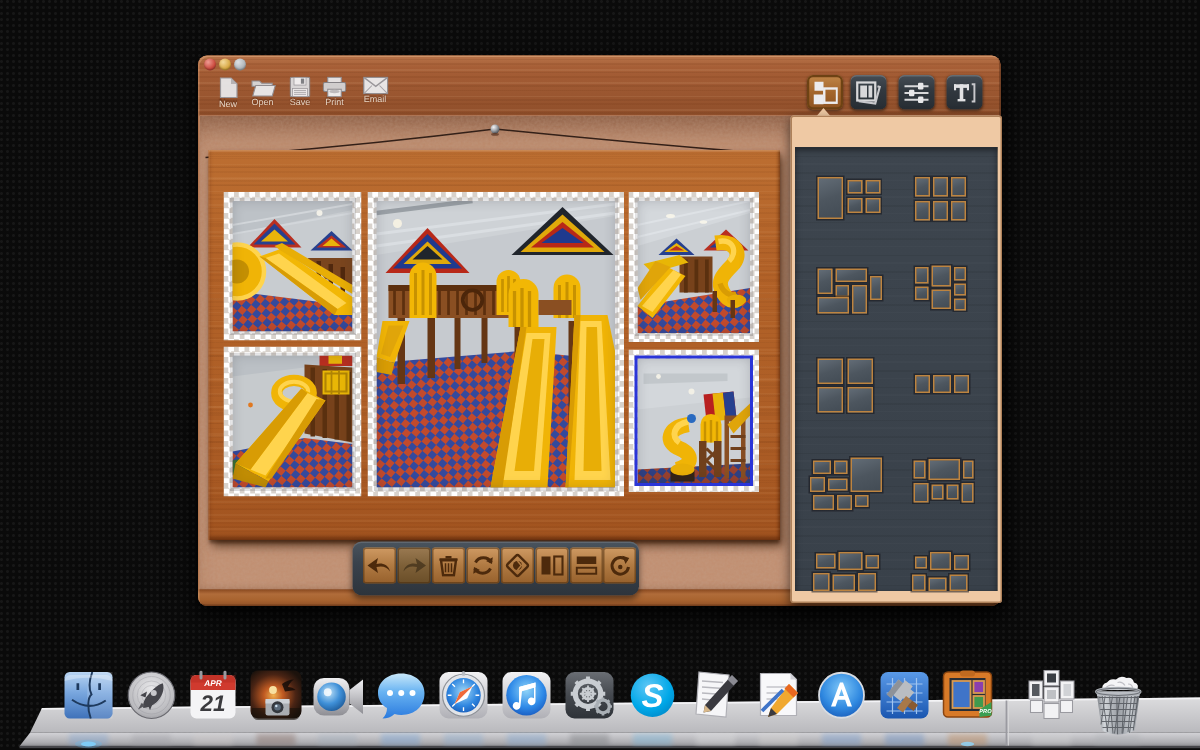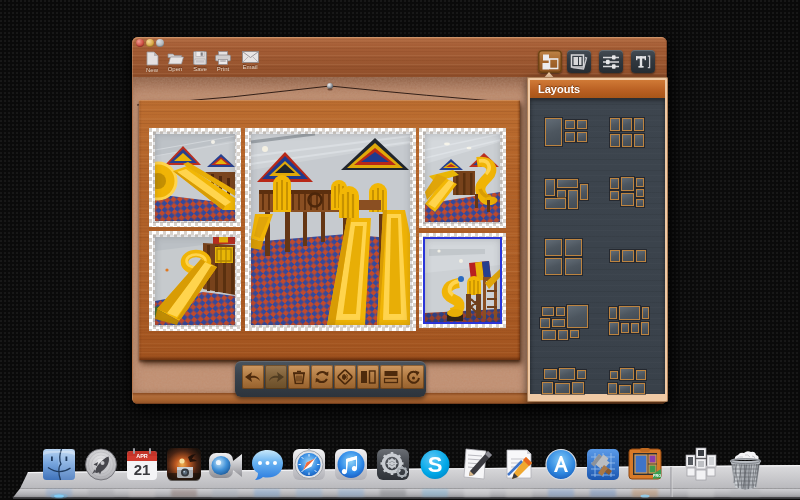--- a/index.html
+++ b/index.html
@@ -71,21 +71,21 @@
   #tray{position:absolute;left:103px;top:324px;width:191px;height:36px;border-radius:6px;
     background:linear-gradient(180deg,#4a545e 0,#39424c 40%,#2d343c 100%);
     box-shadow:0 2px 4px rgba(0,0,0,0.5), inset 0 1px 0 rgba(255,255,255,0.12);}
   .wbtn{position:absolute;top:4px;width:22px;height:24px;border-radius:2px;
     background:linear-gradient(180deg,#cf9a63 0,#b07a42 50%,#96602c 100%);
     box-shadow:inset 0 0 0 1px rgba(70,40,10,0.5);}
   .wbtn svg{position:absolute;left:50%;top:50%;transform:translate(-50%,-50%);}
 
   
   #dock{position:absolute;left:0;top:437px;width:800px;height:63px;}
-  .dicon{position:absolute;bottom:15px;}
+  .dicon{position:absolute;bottom:15px;font-style:italic;}
 </style>
 </head>
 <body>
 <div id="screen">
   <svg width="0" height="0" style="position:absolute">
     <defs>
       <pattern id="chk" width="9" height="9" patternUnits="userSpaceOnUse" patternTransform="rotate(40)">
         <rect width="9" height="9" fill="#c14a2c"></rect>
         <rect x="4.5" width="4.5" height="4.5" fill="#34499c"></rect>
         <rect y="4.5" width="4.5" height="4.5" fill="#34499c"></rect>
@@ -411,21 +411,20 @@
           <rect x="1" y="2.2" width="1.4" height="4"></rect>
           <rect x="9.6" y="2.2" width="1.4" height="4"></rect>
           <rect x="4.8" y="2.2" width="2.4" height="11"></rect>
           <rect x="3.4" y="12" width="5.2" height="1.6"></rect>
         </g>
         <path d="M12.8 2.2 h1.8 v11.4 h-1.8" fill="none" stroke="#c8c8cc" stroke-width="1.3"></path>
       </svg>
   </div>
 
   <div id="panel">
-    <div id="panelhead">Layouts</div>
     <div id="panelbody">
         <div class="stripes"></div>
 
       <div class="lt" style="left:15px;top:20px;width:17px;height:28px;"></div>
       <div class="lt" style="left:35px;top:22px;width:10px;height:9px;"></div>
       <div class="lt" style="left:47px;top:22px;width:10px;height:9px;"></div>
       <div class="lt" style="left:35px;top:34px;width:10px;height:10px;"></div>
       <div class="lt" style="left:47px;top:34px;width:10px;height:10px;"></div>
 
       <div class="lt" style="left:80px;top:20px;width:10px;height:13px;"></div>

